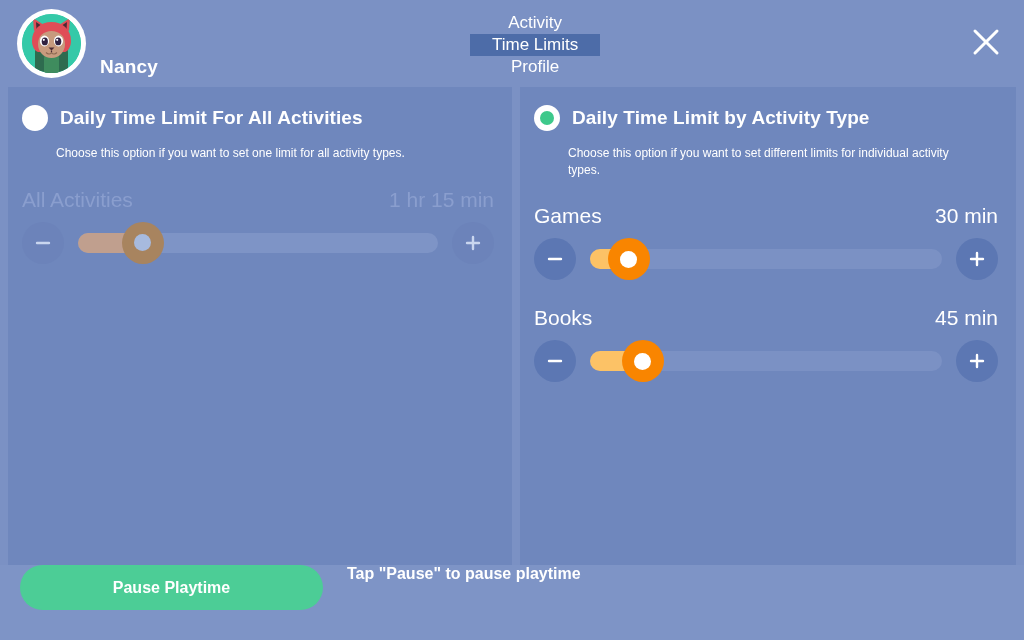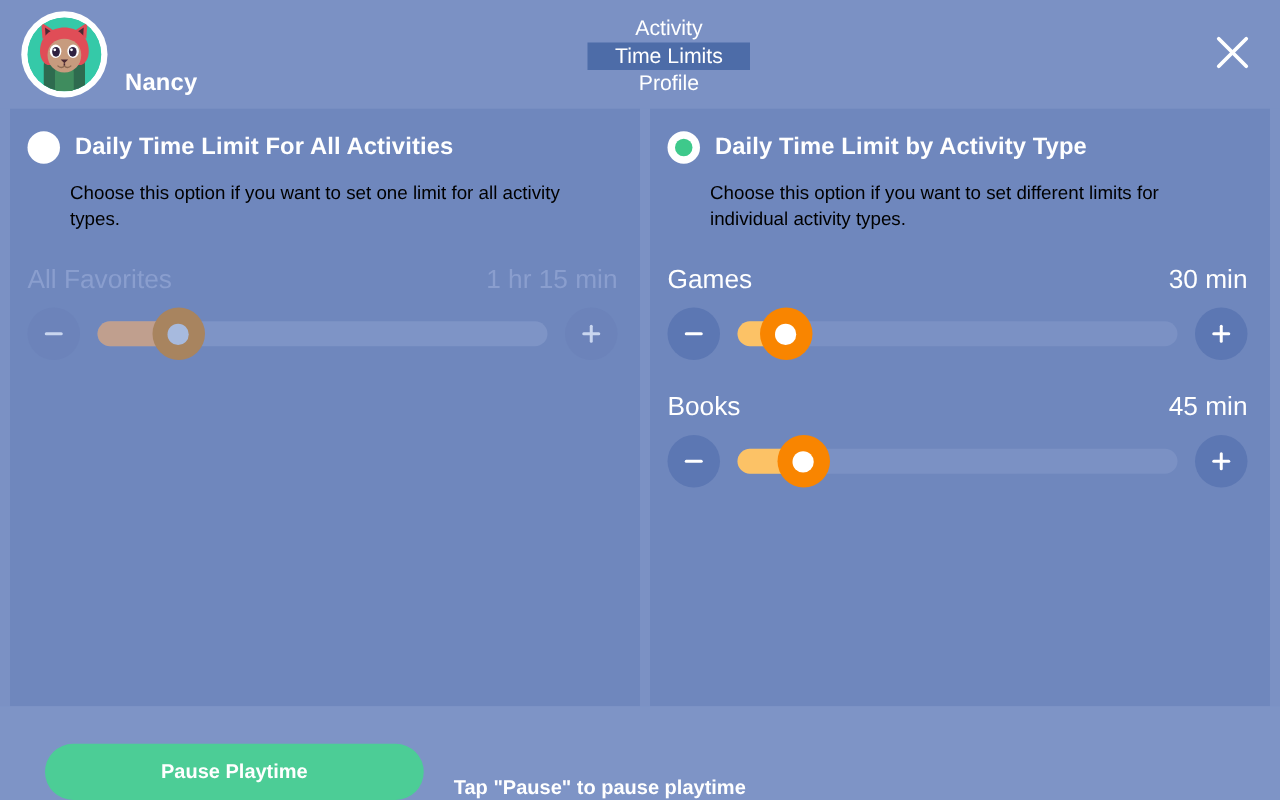--- a/index.html
+++ b/index.html
@@ -160,23 +160,23 @@
     font-size: 19px;
     font-weight: bold;
     color: #ffffff;
     letter-spacing: 0.1px;
     white-space: nowrap;
   }
 
   .panel-desc {
     margin: 14px 0 0 48px;
     width: 400px;
-    font-size: 15px;
+    font-size: 12px;
     line-height: 1.38;
-    color: #000000;
+    color: #ffffff;
   }
   .panel.right .panel-desc { width: 410px; }
 
   
   .slider-row { margin-top: 26px; padding: 0 0 0 14px; }
   .panel.left  .slider-row:first-of-type { margin-top: 40px; }
   .panel.right .slider-row:first-of-type { margin-top: 40px; }
 
   .slider-labels {
     display: flex;
@@ -264,22 +264,22 @@
 
   
   .footer {
     position: absolute;
     left: 0;
     top: 565px;
     width: 1024px;
     height: 75px;
     background: #7e94c6;
     display: flex;
-    align-items: flex-end;
-    padding-left: 36px;
+    align-items: flex-start;
+    padding-left: 20px;
   }
 
   .pause-btn {
     width: 303px;
     height: 45px;
     border-radius: 23px;
     background: #4ccd96;
     color: #ffffff;
     font-size: 16px;
     font-weight: bold;
@@ -353,21 +353,21 @@
 
     <div class="panel left">
       <div class="panel-head">
         <div class="radio unselected"></div>
         <div class="panel-title">Daily Time Limit For All Activities</div>
       </div>
       <div class="panel-desc">Choose this option if you want to set one limit for all activity types.</div>
 
       <div class="slider-row">
         <div class="slider-labels">
-          <span class="slider-name">All Favorites</span>
+          <span class="slider-name">All Activities</span>
           <span class="slider-value">1 hr 15 min</span>
         </div>
         <div class="slider-control">
           <button class="step-btn">
             <svg width="20" height="20" viewBox="0 0 20 20" aria-hidden="true">
               <line x1="4" y1="10" x2="16" y2="10" stroke="#c9d6ef" stroke-width="2.4" stroke-linecap="round"></line>
             </svg>
           </button>
           <div class="track-wrap">
             <div class="track"></div>

